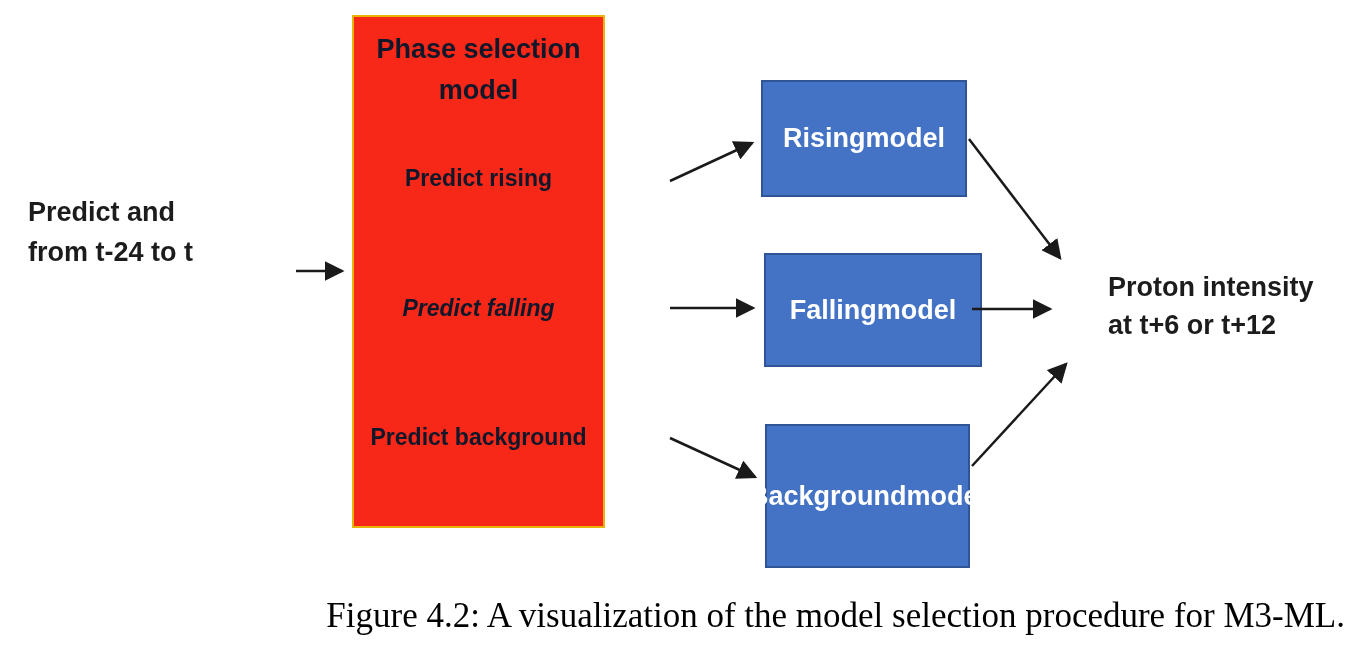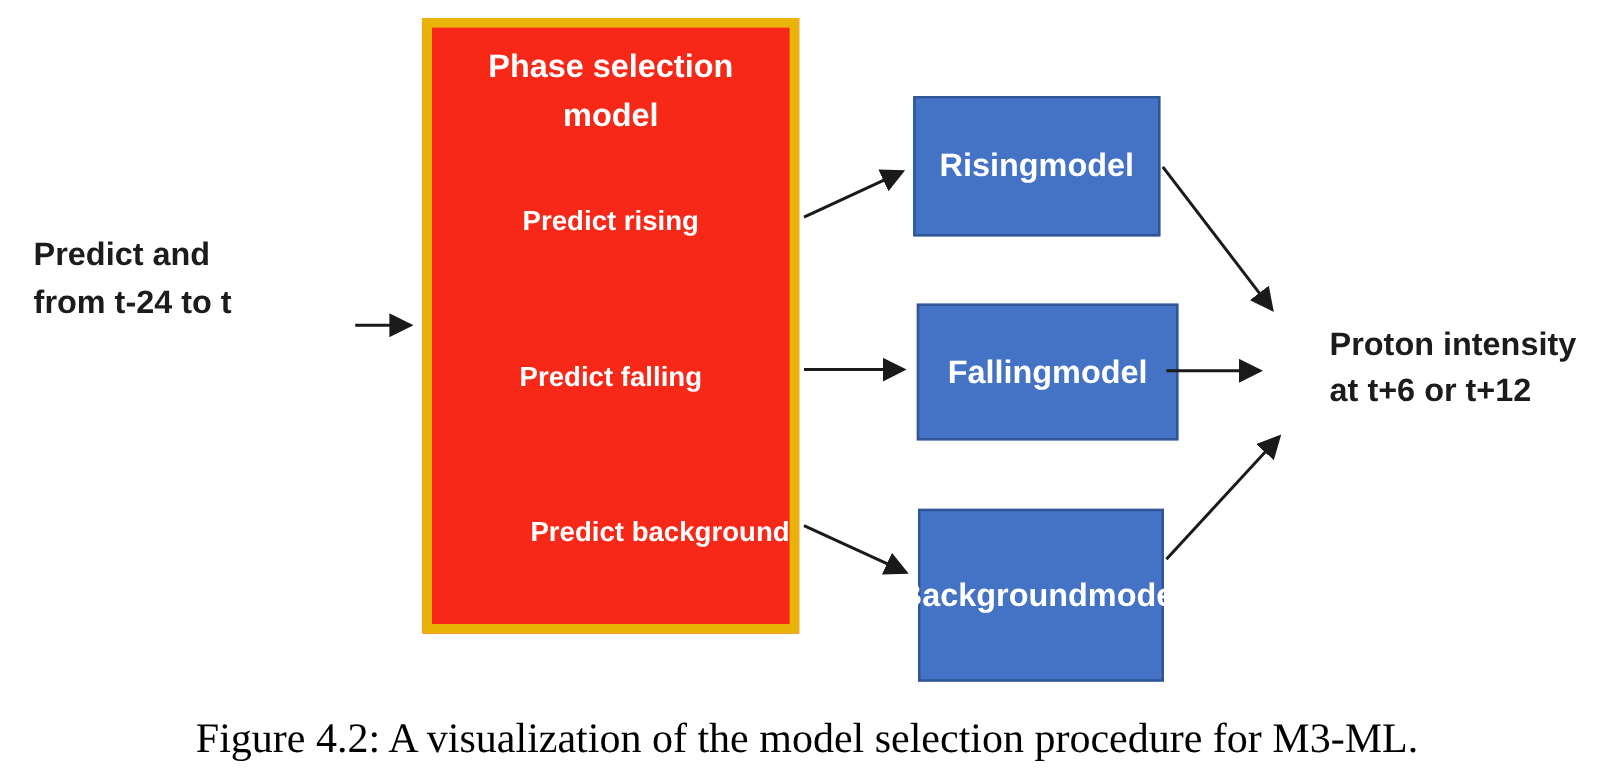--- a/index.html
+++ b/index.html
@@ -18,46 +18,46 @@
     font-size: 27px;
     line-height: 40px;
     white-space: nowrap;
   }
   #input-label { left: 28px; top: 192px; }
   #output-label { left: 1108px; top: 268px; line-height: 38px; }
 
   #phase-box {
     position: absolute;
     left: 352px; top: 15px;
-    width: 314px; height: 513px;
+    width: 253px; height: 513px;
     background: #f82818;
-    border: 8px solid #eab308;
+    border: 2px solid #eab308;
     box-sizing: border-box;
-    color: #ffffff;
+    color: #0f172a;
   }
   #phase-box .phase-title {
     position: absolute;
     top: 12px; left: 0; right: 0;
     text-align: center;
     font-weight: bold;
     font-size: 27px;
     line-height: 41px;
   }
   .phase-option {
     position: absolute;
     left: 0; right: 0;
     text-align: center;
     font-weight: bold;
     font-size: 23px;
     line-height: 30px;
     white-space: nowrap;
   }
   #phase-option-rising { top: 146px; }
-  #phase-option-falling { top: 276px; }
-  #phase-option-background { top: 405px; text-align: right; }
+  #phase-option-falling { top: 276px; font-style: italic; }
+  #phase-option-background { top: 405px; }
 
   .model-box {
     position: absolute;
     background: #4472c4;
     border: 2px solid #2f5597;
     box-sizing: border-box;
     color: #ffffff;
     display: flex;
     flex-direction: row;
     align-items: center;
@@ -76,21 +76,21 @@
     left: 0; top: 0;
     width: 1345px; height: 647px;
     pointer-events: none;
   }
   #arrows line { stroke: #1a1a1a; stroke-width: 2.5; }
 
   #caption {
     position: absolute;
     left: 0; top: 596px;
     width: 1345px;
-    text-align: center;
+    text-align: right;
     color: #000000;
     font-family: "Liberation Serif", serif;
     font-size: 35px;
     white-space: nowrap;
   }
 </style>
 </head>
 <body>
 
 <div id="figure">

